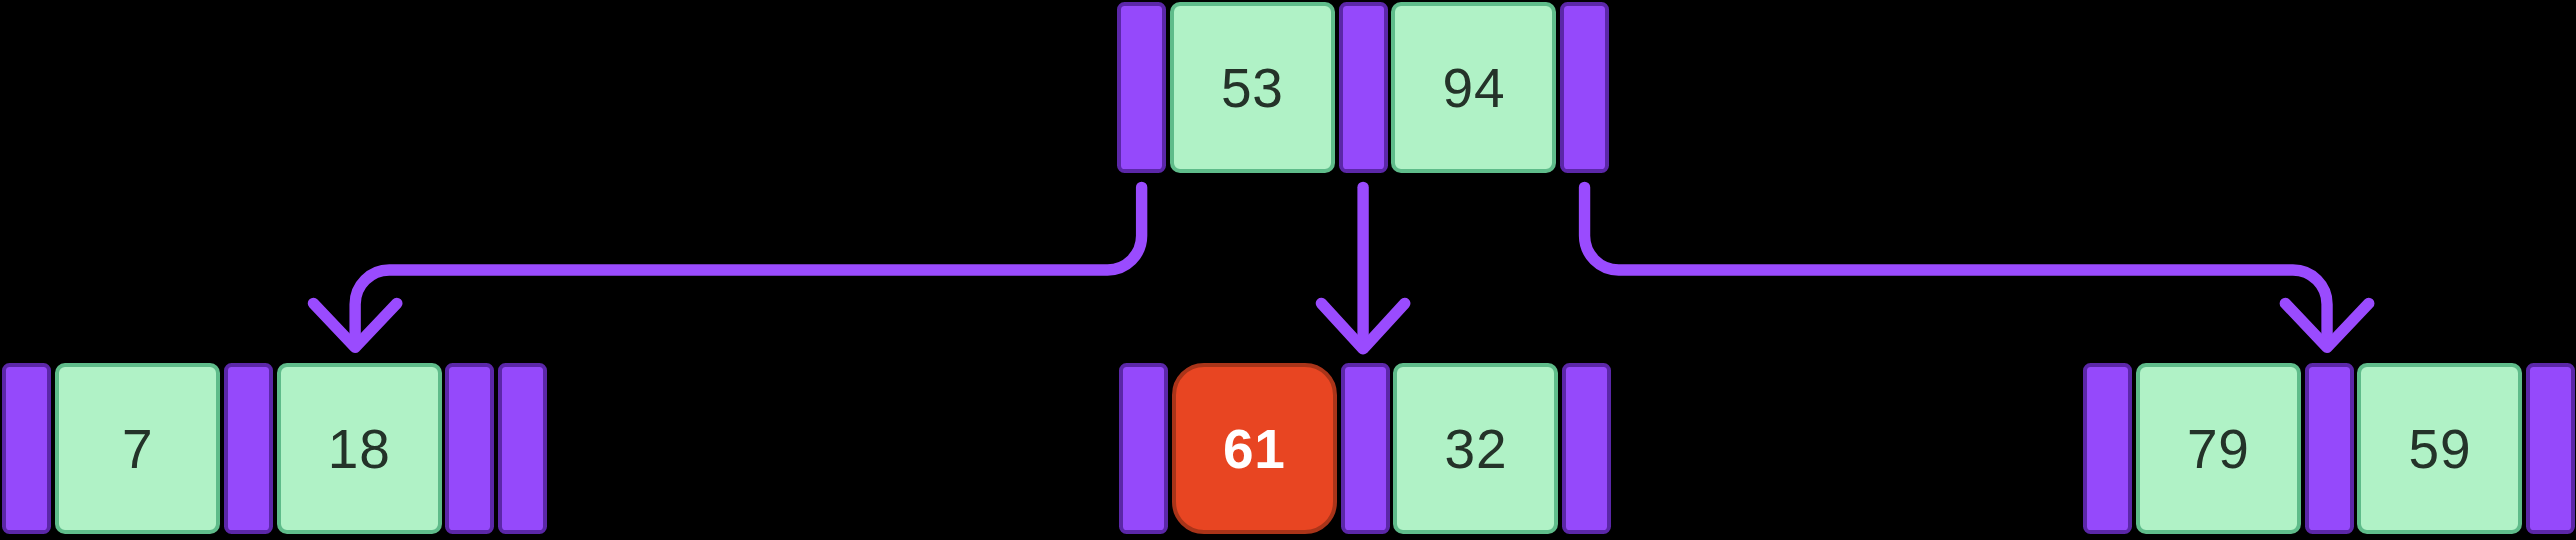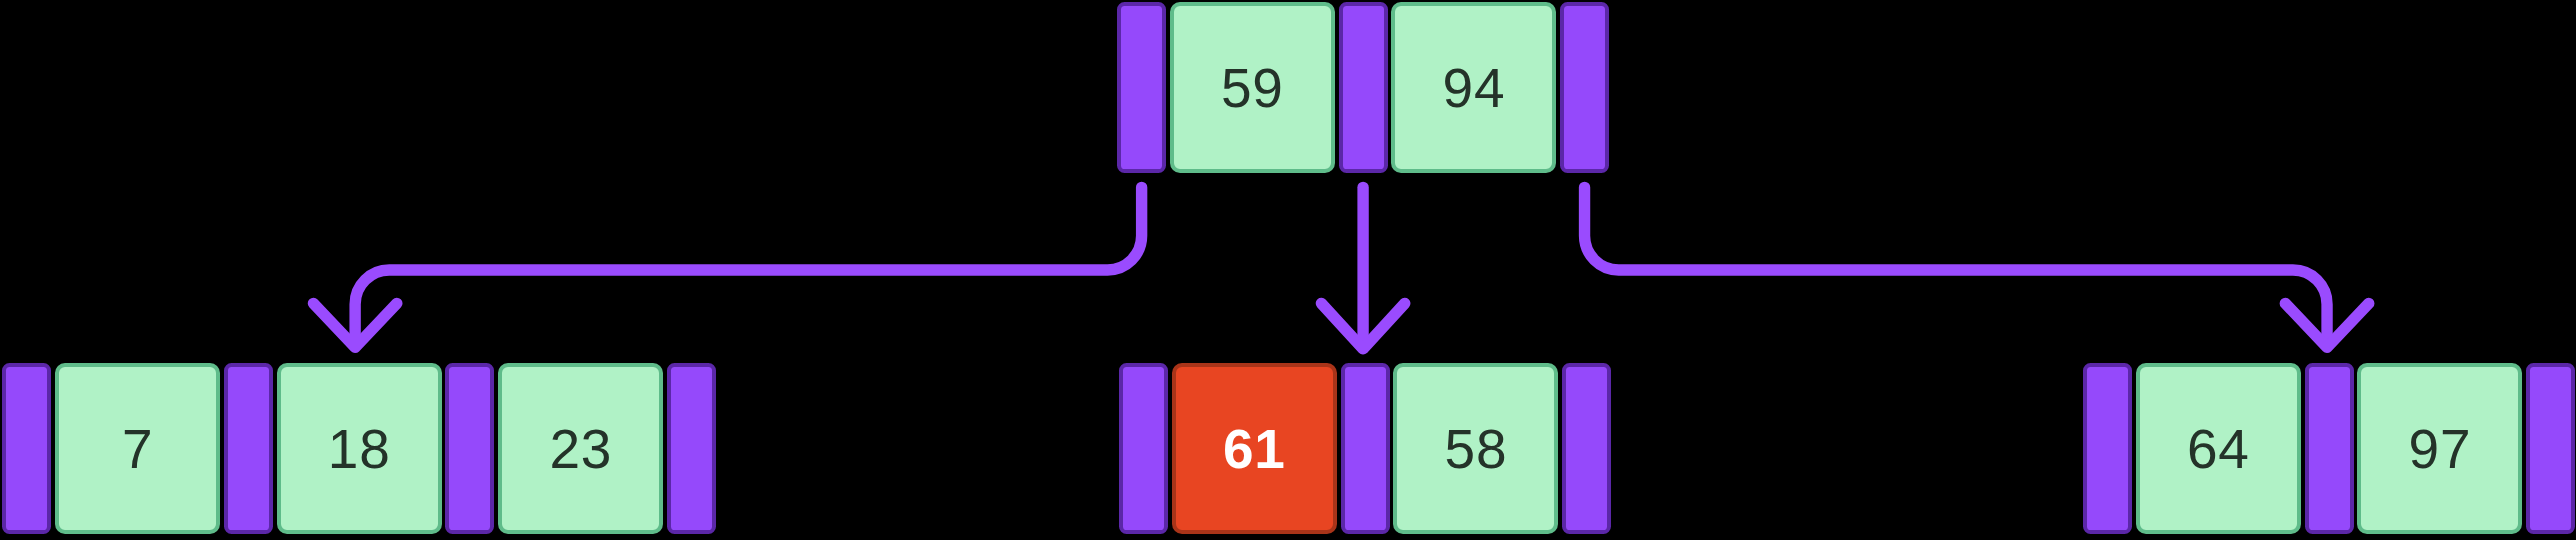--- a/index.html
+++ b/index.html
@@ -53,20 +53,21 @@
     justify-content: center;
     font-size: 55px;
     color: var(--cell-text);
     letter-spacing: 0.8px;
   }
   .cell.highlight {
     background: var(--highlight-fill);
     border-color: var(--highlight-border);
     color: var(--highlight-text);
     font-weight: bold;
+    border-radius: 32px;
   }
   svg.arrows {
     position: absolute;
     left: 0; top: 0;
     width: 2576px;
     height: 540px;
     display: block;
   }
   svg.arrows path {
     fill: none;
@@ -92,63 +93,60 @@
     </g>
     <g>
       <path d="M2089,247 L2089,311 A45,45 0 0 0 2134,356 L3023,356 A45,45 0 0 1 3068,401 L3068,446"></path>
       <path d="M3013,400 L3068,458 L3123,400"></path>
     </g>
   </svg>
 
   <div class="btree-node" style="left:1117px; top:2.3px;">
     <div class="slot"></div>
     <div class="cell">
-      <span>59</span>
+      <span>53</span>
     </div>
     <div class="slot"></div>
     <div class="cell">
       <span>94</span>
     </div>
     <div class="slot"></div>
   </div>
 
   <div class="btree-node" style="left:2.3px; top:363px;">
     <div class="slot"></div>
     <div class="cell">
       <span>7</span>
     </div>
     <div class="slot"></div>
     <div class="cell">
       <span>18</span>
     </div>
     <div class="slot"></div>
-    <div class="cell">
-      <span>23</span>
-    </div>
     <div class="slot"></div>
   </div>
 
   <div class="btree-node" style="left:1119px; top:363px;">
     <div class="slot"></div>
     <div class="cell highlight">
       <span>61</span>
     </div>
     <div class="slot"></div>
     <div class="cell">
-      <span>58</span>
+      <span>32</span>
     </div>
     <div class="slot"></div>
   </div>
 
   <div class="btree-node" style="left:2083px; top:363px;">
     <div class="slot"></div>
     <div class="cell">
-      <span>64</span>
+      <span>79</span>
     </div>
     <div class="slot"></div>
     <div class="cell">
-      <span>97</span>
+      <span>59</span>
     </div>
     <div class="slot"></div>
   </div>
 
 </div>
 
 
 </body></html>

